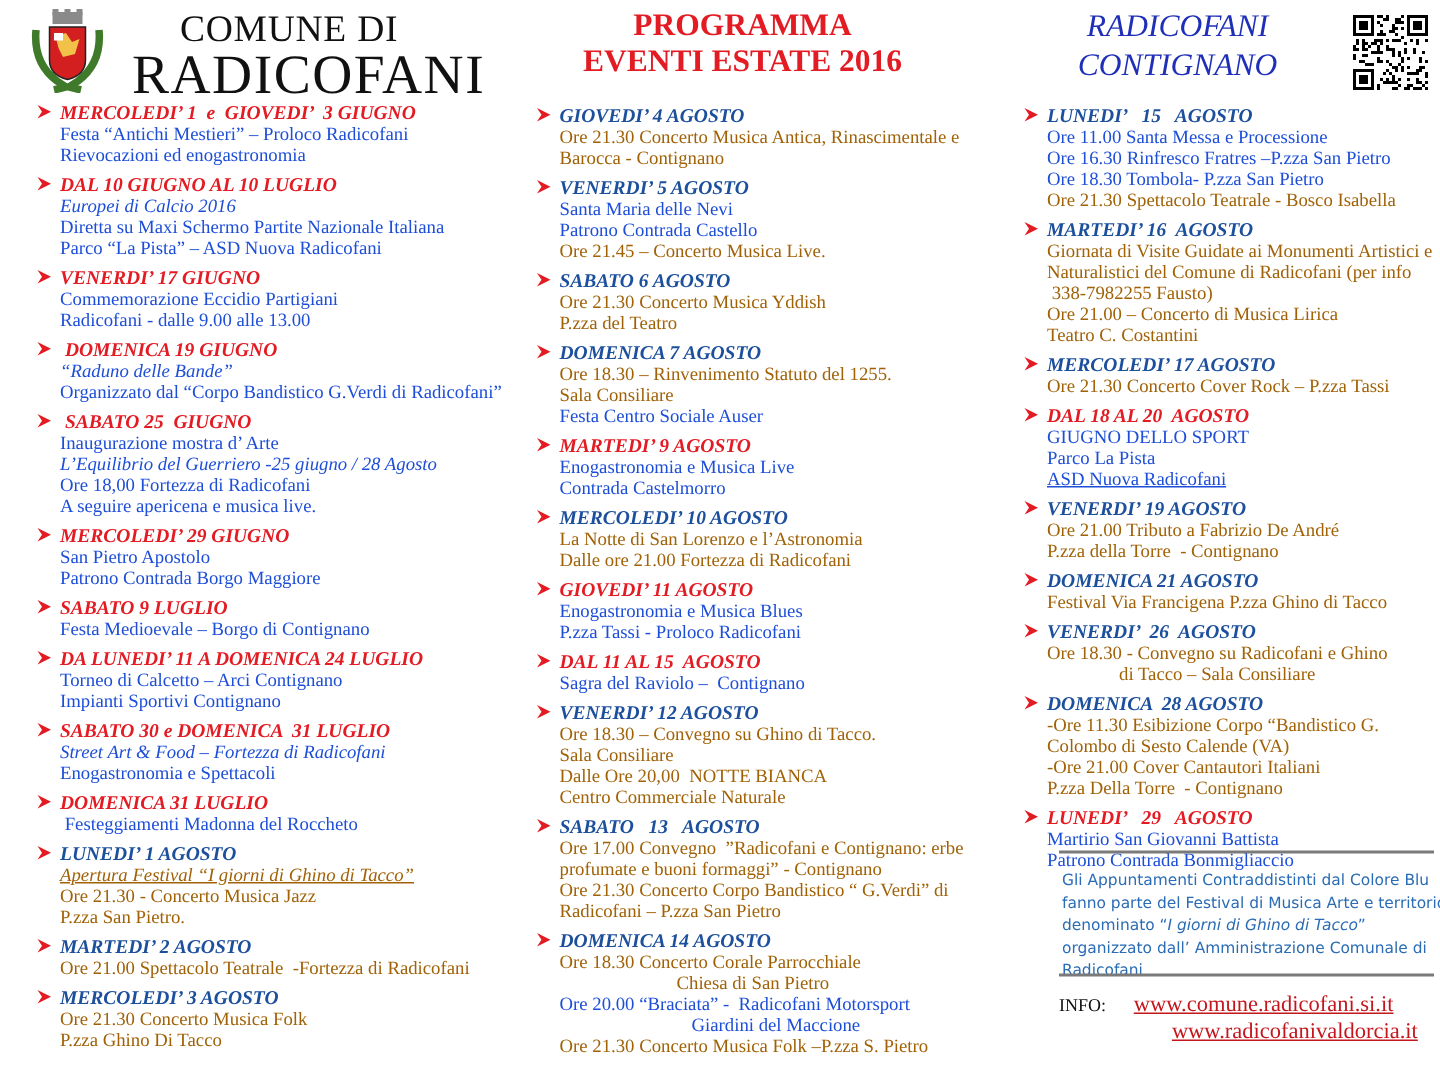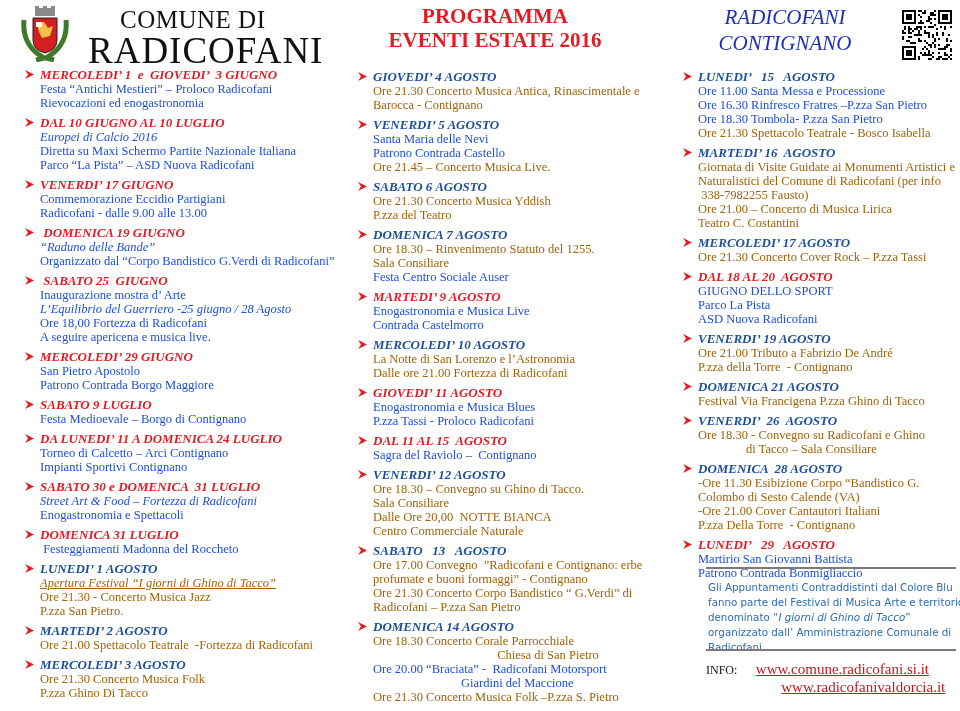--- a/index.html
+++ b/index.html
@@ -265,21 +265,21 @@
         <div class="line lblue" style="white-space: pre;">profumate e buoni formaggi” - Contignano</div>
         <div class="line lblue" style="white-space: pre;">Ore 21.30 Concerto Corpo Bandistico “ G.Verdi” di</div>
         <div class="line lblue" style="white-space: pre;">Radicofani – P.zza San Pietro</div>
       </div>
       <div class="ev">
         <svg class="arrow" viewBox="0 0 11 11">
           <path d="M1 1 L10 5.5 L1 10 L4 5.5 Z" fill="#e31b23"></path>
         </svg>
         <div class="date blue" style="white-space: pre;">DOMENICA 14 AGOSTO</div>
         <div class="line lblue" style="white-space: pre;">Ore 18.30 Concerto Corale Parrocchiale</div>
-        <div class="line lblue indent" style="white-space: pre; text-align: center;">Chiesa di San Pietro</div>
+        <div class="line lblue indent" style="white-space: pre;">Chiesa di San Pietro</div>
         <div class="line black" style="white-space: pre;">Ore 20.00 “Braciata” -  Radicofani Motorsport</div>
         <div class="line black indent2" style="white-space: pre;">Giardini del Maccione</div>
         <div class="line lblue" style="white-space: pre;">Ore 21.30 Concerto Musica Folk –P.zza S. Pietro</div>
       </div>
     </div>
 </div>
 
 <div class="col" id="col3">
   <div class="hdr3">
     <div>RADICOFANI</div>
@@ -466,21 +466,21 @@
         <div class="date blue" style="white-space: pre;">MERCOLEDI’ 17 AGOSTO</div>
         <div class="line lblue" style="white-space: pre;">Ore 21.30 Concerto Cover Rock – P.zza Tassi</div>
       </div>
       <div class="ev">
         <svg class="arrow" viewBox="0 0 11 11">
           <path d="M1 1 L10 5.5 L1 10 L4 5.5 Z" fill="#e31b23"></path>
         </svg>
         <div class="date red" style="white-space: pre;">DAL 18 AL 20  AGOSTO</div>
         <div class="line black" style="white-space: pre;">GIUGNO DELLO SPORT</div>
         <div class="line black" style="white-space: pre;">Parco La Pista</div>
-        <div class="line black" style="white-space: pre;">ASD Nuova Radicofani</div>
+        <div class="line black" style="white-space: pre; text-decoration: underline;">ASD Nuova Radicofani</div>
       </div>
       <div class="ev">
         <svg class="arrow" viewBox="0 0 11 11">
           <path d="M1 1 L10 5.5 L1 10 L4 5.5 Z" fill="#e31b23"></path>
         </svg>
         <div class="date blue" style="white-space: pre;">VENERDI’ 19 AGOSTO</div>
         <div class="line lblue" style="white-space: pre;">Ore 21.00 Tributo a Fabrizio De André</div>
         <div class="line lblue" style="white-space: pre;">P.zza della Torre  - Contignano</div>
       </div>
       <div class="ev">

